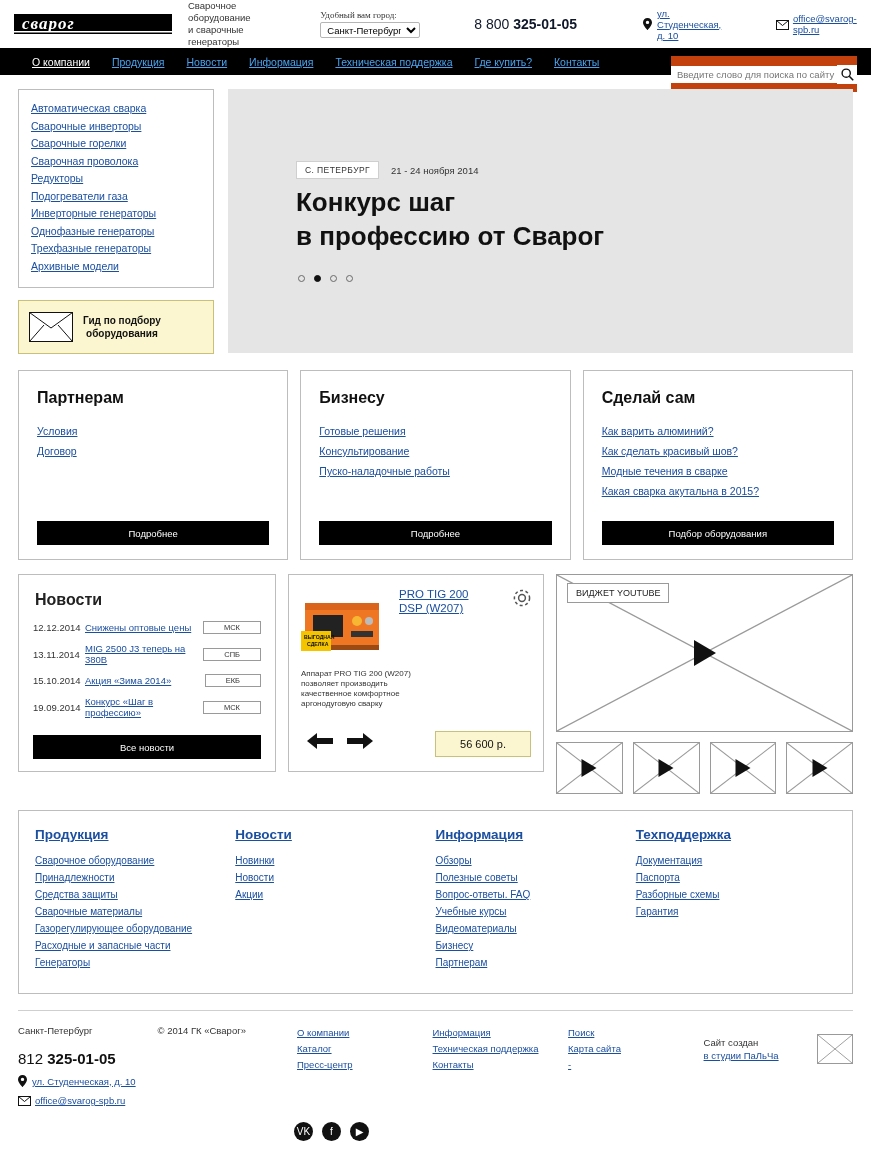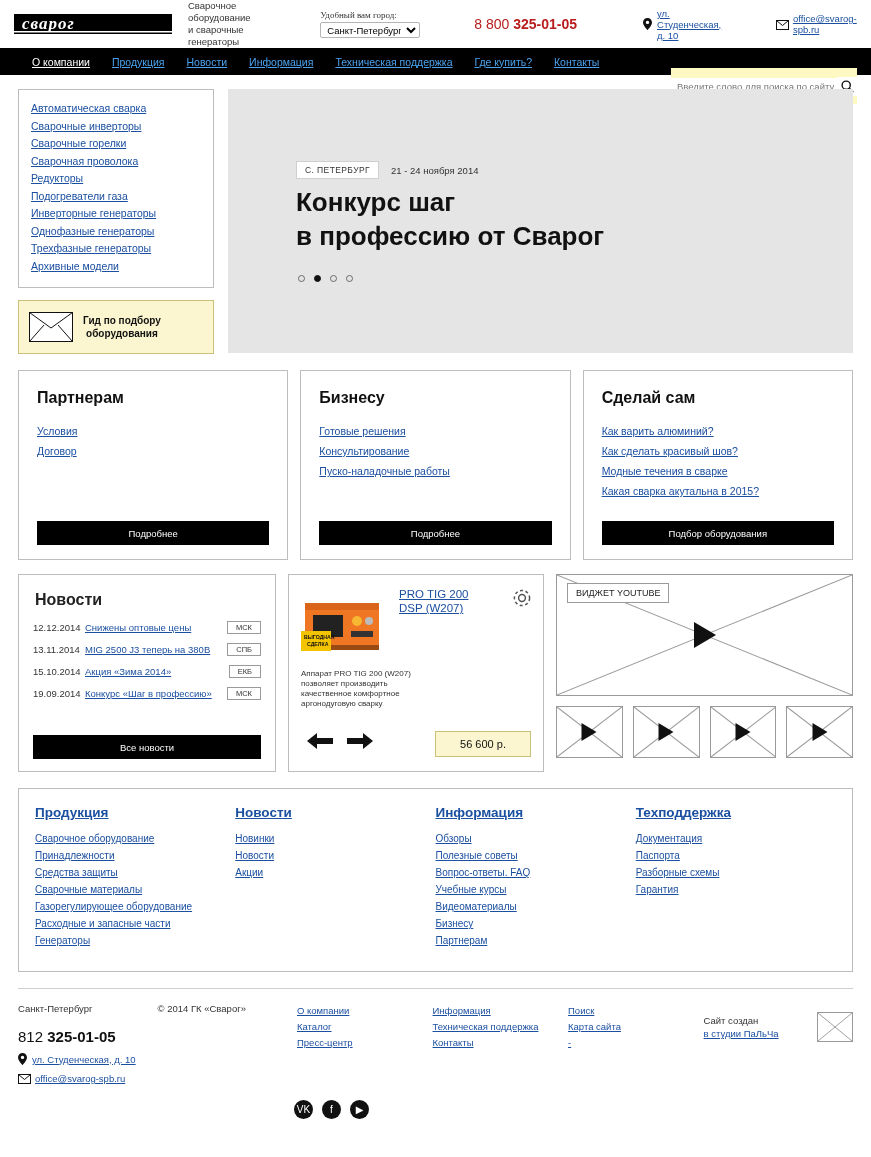--- a/index.html
+++ b/index.html
@@ -20,33 +20,33 @@
   .logo { width: 160px; height: 26px; position: relative; display:flex; align-items:center; }
   .logo svg { display:block; }
   .tagline { font-size: 9.5px; line-height: 12px; color:#333; margin-left: 16px; width: 130px; }
   .city-block { margin-left: 34px; width: 120px; }
   .city-label { font-size: 9px; color:#333; margin-bottom: 2px; font-family: Liberation Serif, serif; }
   .city-select {
     font-family:"Liberation Sans", sans-serif;
     font-size: 9.5px; width: 100px; height: 16px; padding: 0 2px;
     border:1px solid #b5b5b5; background:#fff; border-radius:2px;
   }
-  .phone { margin-left: 54px; font-size: 14px; color:#b91c1c; white-space:nowrap; }
+  .phone { margin-left: 54px; font-size: 14px; color:#0f172a; white-space:nowrap; }
   .phone b { font-weight:700; }
   .contact-addr { margin-left: 66px; display:flex; align-items:center; gap:5px; font-size:9.5px; }
   .contact-mail { margin-left: 44px; display:flex; align-items:center; gap:5px; font-size:9.5px; }
   .contact-addr a, .contact-mail a { color:#1b4fa0; text-decoration: underline; }
   .pin { width:9px; height:12px; display:inline-block; }
   .env { width:12px; height:9px; display:inline-block; }
 
   
   .nav { height: 27px; background:#000; display:flex; align-items:center; padding-left: 32px; position: relative; }
   .nav a { color:#4aa3f0; font-size:10.5px; text-decoration: underline; margin-right: 22px; white-space:nowrap; }
   .nav a.active { color:#fff; text-decoration: underline; }
-  .searchbox { position:absolute; right: 14px; top: 20px; width: 186px; height: 36px; background:#fef9c3; display:flex; align-items:center; }
+  .searchbox { position:absolute; right: 14px; top: 8px; width: 186px; height: 36px; background:#c2410c; display:flex; align-items:center; }
   .searchbox input { border:0; outline:0; flex:1; height:17px; font-size:9.5px; padding-left:6px; color:#555; font-family:"Liberation Sans", sans-serif; }
   .search-btn { width:20px; height:19px; display:flex; align-items:center; justify-content:center; background:#fff; }
 
   
   .wrap { padding: 14px 18px 0 18px; }
   .row1 { display:flex; gap: 14px; }
 
   .leftcol { width: 196px; }
   .catbox { border:1px solid #bdbdbd; background:#fff; padding: 10px 12px 12px 12px; }
   .catbox a { display:block; color:#1b4fa0; text-decoration:underline; font-size:10.5px; line-height: 17.5px; }
@@ -70,35 +70,35 @@
   .card a.lnk { display:block; color:#1b4fa0; text-decoration:underline; font-size:10.5px; line-height: 20px; }
   .btn-black { position:absolute; left:18px; right:18px; bottom: 14px; height: 24px; background:#000; color:#fff; font-size:9.5px; display:flex; align-items:center; justify-content:center; }
 
   
   .row3 { display:flex; gap: 12px; margin-top: 14px; }
   .news { width: 258px; border:1px solid #bdbdbd; background:#fff; padding: 12px 14px; position:relative; height: 198px; }
   .news h2 { margin: 4px 0 12px 2px; font-size: 16px; font-weight:700; }
   .news-item { display:flex; align-items:center; margin-bottom: 9px; font-size:9.5px; }
   .n-date { width: 52px; color:#333; flex:none; }
   .n-title { flex:1; color:#1b4fa0; text-decoration:underline; }
-  .n-badge { border:1px solid #9a9a9a; font-size:7.5px; padding:1px 8px; color:#333; margin-left:6px; flex:none; }
+  .n-badge { border:1px solid #9a9a9a; font-size:7.5px; padding:1px 20px; color:#333; margin-left:6px; flex:none; }
   .news .btn-black { left:14px; right:14px; bottom:12px; }
 
   .product { width: 256px; border:1px solid #bdbdbd; background:#fff; padding: 12px; position:relative; height: 198px; }
   .prod-top { display:flex; }
   .prod-img { width: 88px; height: 74px; position:relative; flex:none; }
   .prod-info { margin-left: 10px; flex:1; }
   .prod-title { color:#1b4fa0; text-decoration:underline; font-size:11.5px; line-height:14px; display:inline-block; width:98px; }
   .gear { position:absolute; right: 10px; top: 12px; }
   .prod-desc { font-size:8px; line-height:10px; color:#333; margin-top: 8px; width: 120px; }
   .arrows { position:absolute; left: 18px; bottom: 20px; display:flex; gap: 14px; }
   .price { position:absolute; right: 12px; bottom: 14px; width: 96px; height: 26px; background:#fbf6cf; border:1px solid #c9c07a; display:flex; align-items:center; justify-content:center; font-size:11px; color:#111; }
 
   .media { flex:1; }
-  .yt-box { border:1px solid #9a9a9a; height: 122px; position:relative; background:#fff; }
+  .yt-box { border:1px solid #9a9a9a; height: 158px; position:relative; background:#fff; }
   .yt-label { position:absolute; left: 10px; top: 8px; border:1px solid #9a9a9a; background:#fff; font-size:9px; padding: 4px 8px; z-index:2; }
   .thumbs { display:flex; gap: 10px; margin-top: 10px; }
   .thumb { flex:1; height: 52px; border:1px solid #9a9a9a; position:relative; background:#fff; }
   .playtri { position:absolute; left:50%; top:50%; transform:translate(-50%,-50%); width:0;height:0;border-style:solid; }
 
   
   .footnav { margin-top: 16px; border:1px solid #bdbdbd; background:#fff; display:flex; padding: 16px 16px 22px 16px; }
   .fcol { flex:1; padding-right: 10px; }
   .fcol h3 { margin: 0 0 10px 0; font-size: 13.5px; font-weight:700; }
   .fcol h3 a { color:#1b4fa0; text-decoration:underline; }

